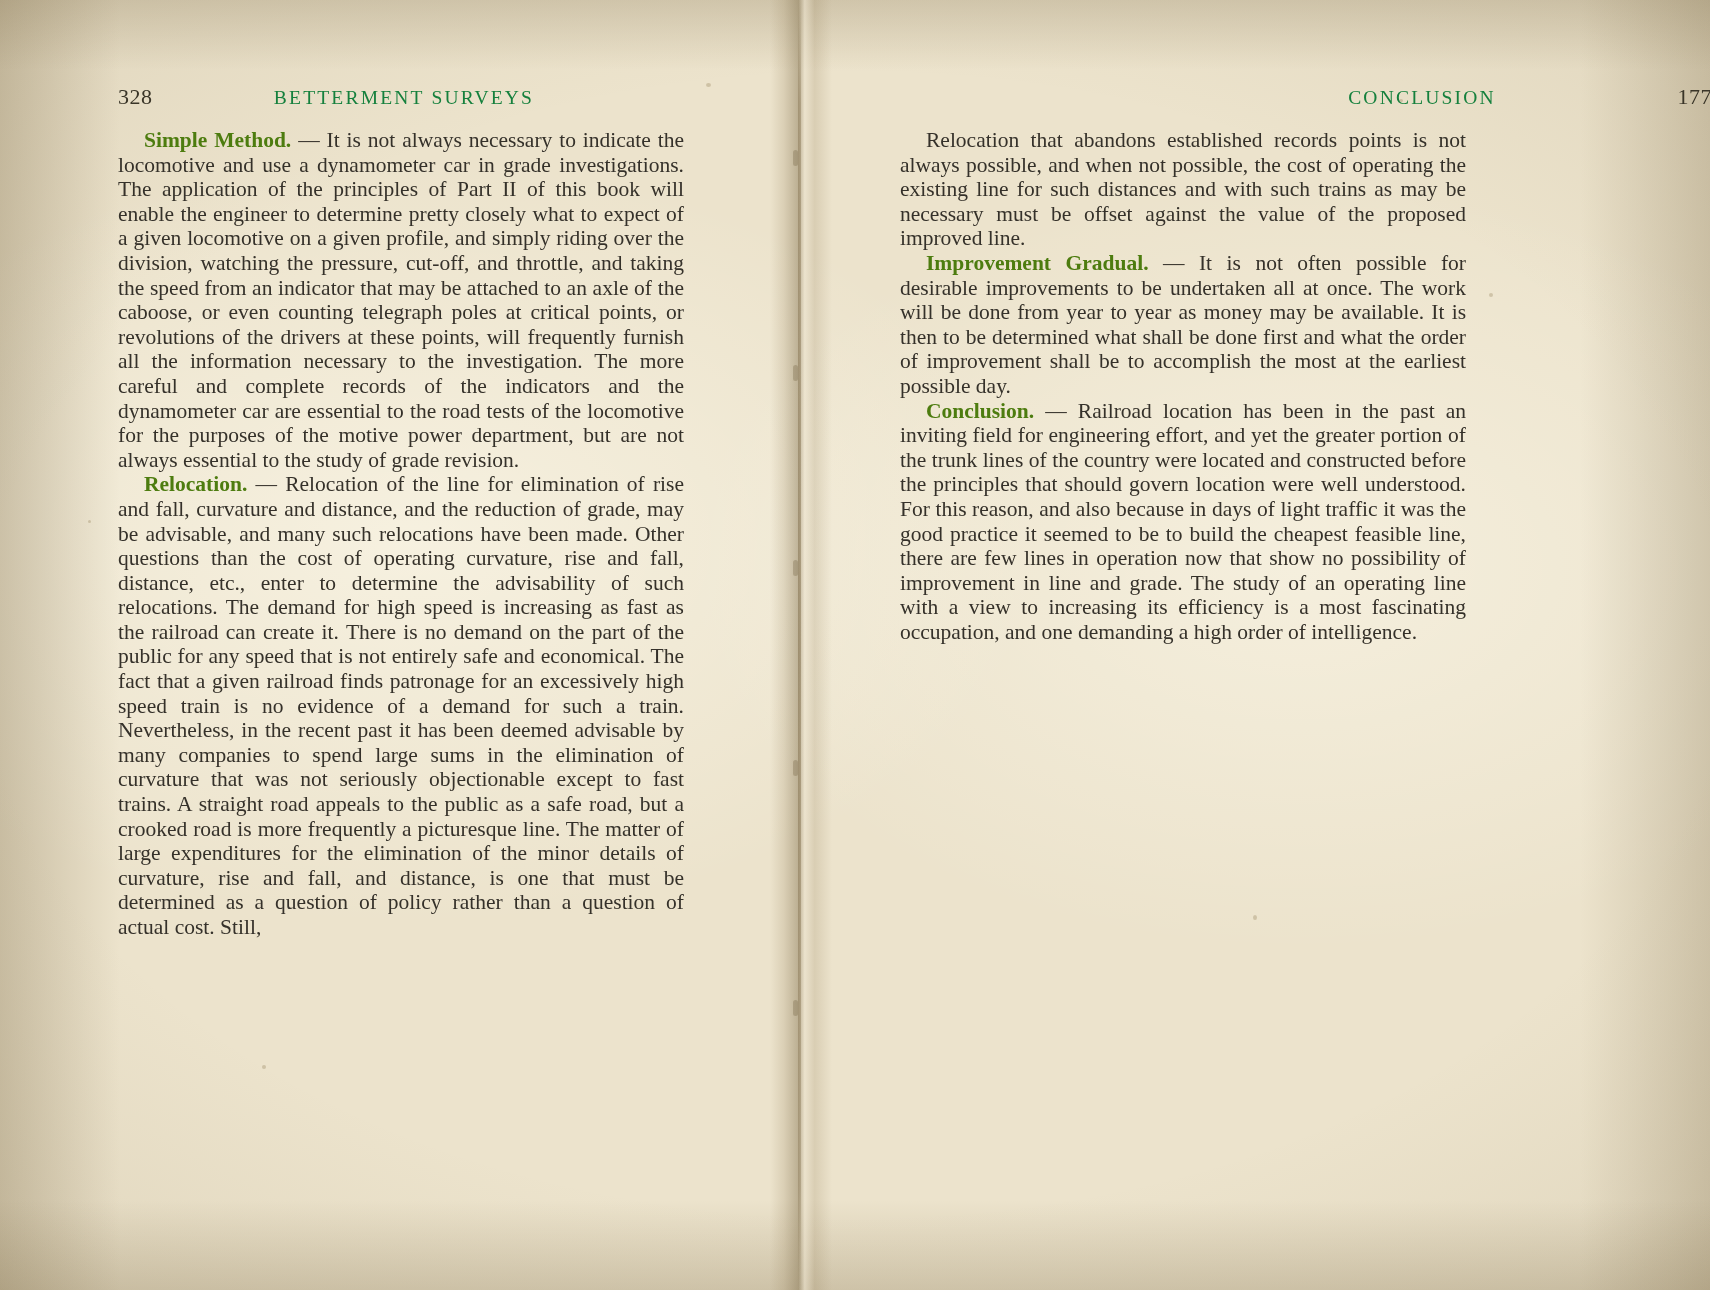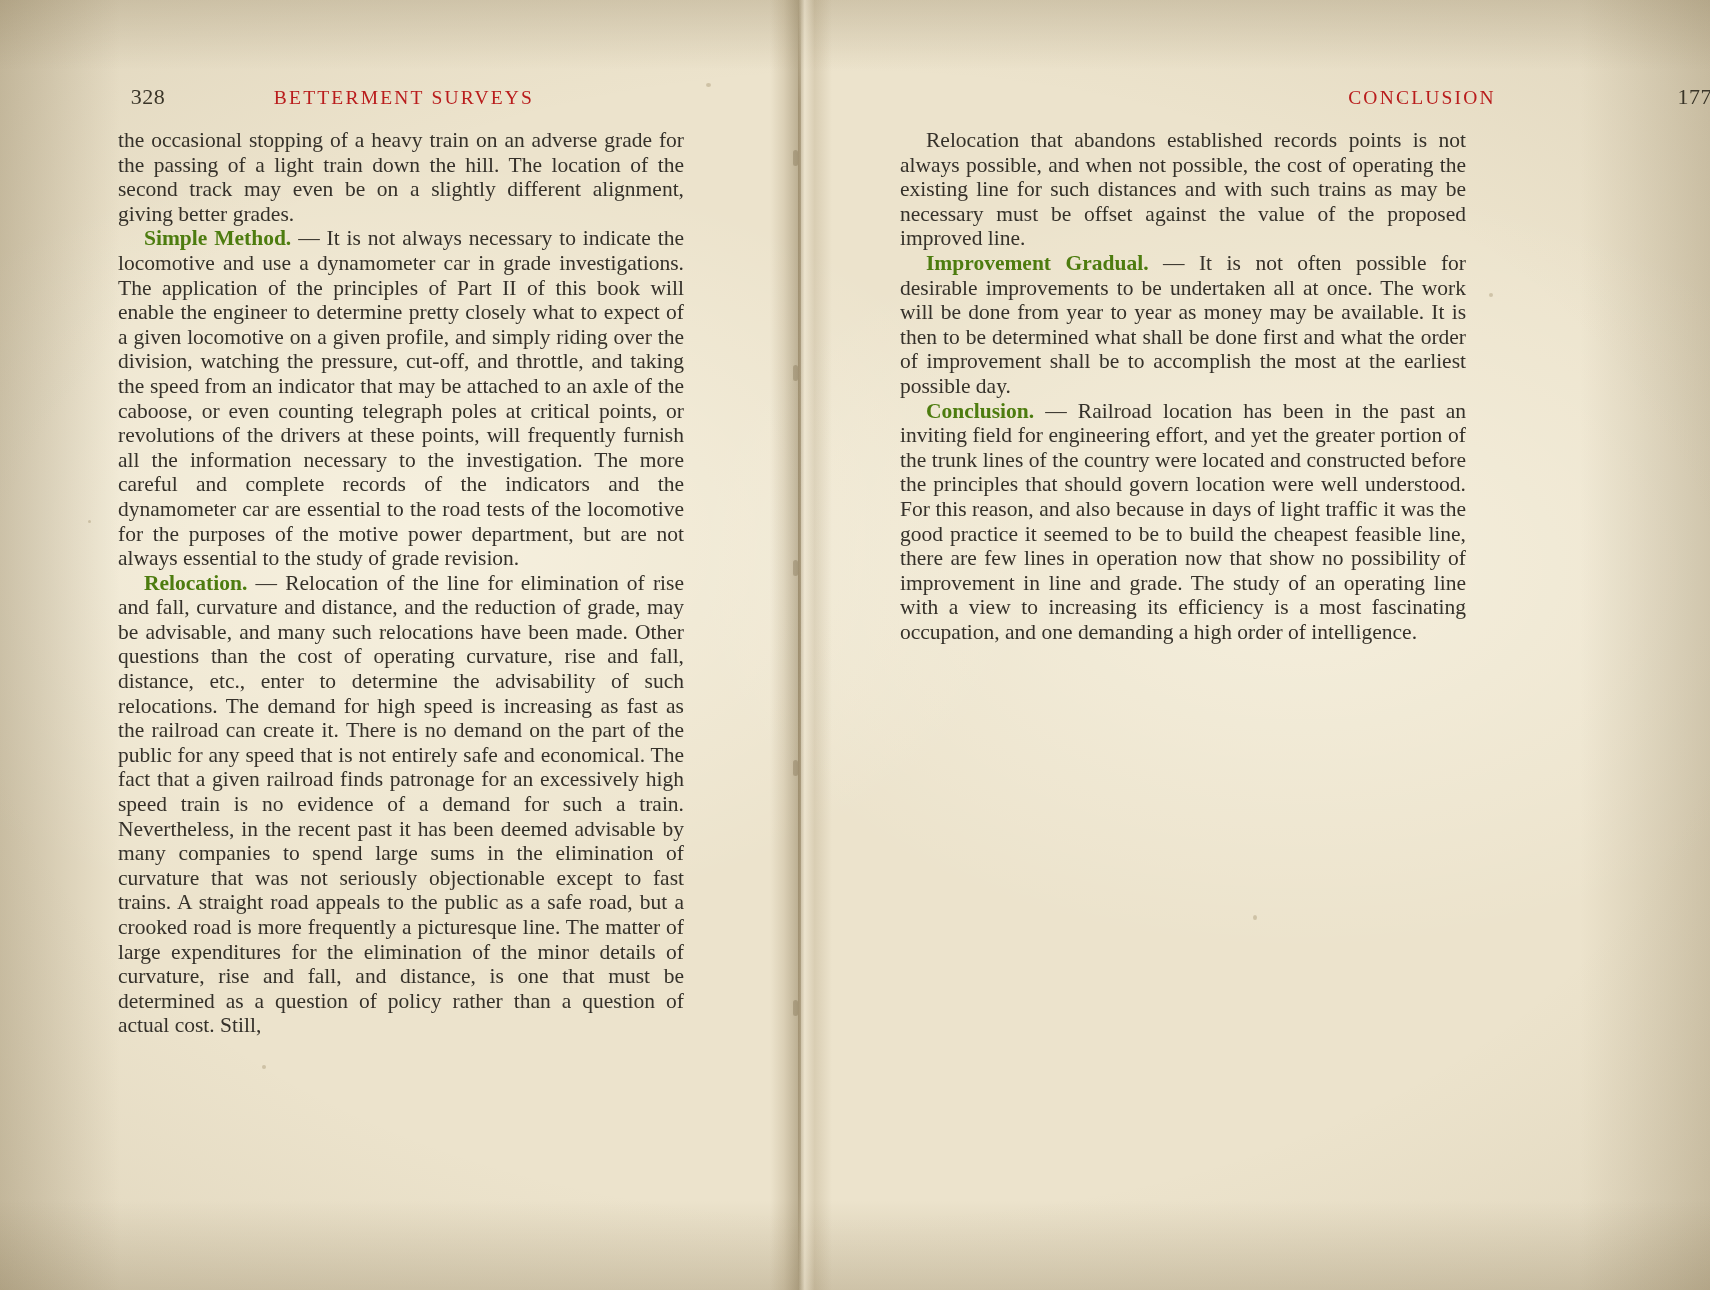--- a/index.html
+++ b/index.html
@@ -124,23 +124,23 @@
     font-size: 22px;
     letter-spacing: 0.5px;
     color: #3a3528;
     font-family: "Liberation Serif", "DejaVu Serif", serif;
   }
   .rh-title {
     flex: 1;
     text-align: center;
     font-size: 19.5px;
     letter-spacing: 2.2px;
-    color: #b91c1c;
-  }
-  .rh-left .folio  { width: 60px; text-align: center; }
+    color: #15803d;
+  }
+  .rh-left .folio  { width: 60px; text-align: left; }
   .rh-left .rh-spacer { width: 60px; }
   .rh-right .folio { width: 60px; text-align: right; }
   .rh-right .rh-spacer { width: 60px; }
 
   .col {
     position: absolute;
     top: 128px;
     font-size: 21.5px;
     line-height: 24.6px;
     color: #35312a;
@@ -181,21 +181,20 @@
   <div class="edge-shade-top"></div>
   <div class="edge-shade-bottom"></div>
 
   <div class="page page-left">
     <div class="running-head rh-left">
       <span class="folio">328</span>
       <span class="rh-title">BETTERMENT SURVEYS</span>
       <span class="rh-spacer"></span>
     </div>
     <div class="col col-left">
-        <p class="para no-indent">the occasional stopping of a heavy train on an adverse grade for the passing of a light train down the hill. The location of the second track may even be on a slightly different alignment, giving better grades.</p>
         <p class="para"><b>Simple Method.</b> — It is not always necessary to indicate the locomotive and use a dynamometer car in grade investigations. The application of the principles of Part II of this book will enable the engineer to determine pretty closely what to expect of a given locomotive on a given profile, and simply riding over the division, watching the pressure, cut-off, and throttle, and taking the speed from an indicator that may be attached to an axle of the caboose, or even counting telegraph poles at critical points, or revolutions of the drivers at these points, will frequently furnish all the information necessary to the investigation. The more careful and complete records of the indicators and the dynamometer car are essential to the road tests of the locomotive for the purposes of the motive power department, but are not always essential to the study of grade revision.</p>
         <p class="para"><b>Relocation.</b> — Relocation of the line for elimination of rise and fall, curvature and distance, and the reduction of grade, may be advisable, and many such relocations have been made. Other questions than the cost of operating curvature, rise and fall, distance, etc., enter to determine the advisability of such relocations. The demand for high speed is increasing as fast as the railroad can create it. There is no demand on the part of the public for any speed that is not entirely safe and economical. The fact that a given railroad finds patronage for an excessively high speed train is no evidence of a demand for such a train. Nevertheless, in the recent past it has been deemed advisable by many companies to spend large sums in the elimination of curvature that was not seriously objectionable except to fast trains. A straight road appeals to the public as a safe road, but a crooked road is more frequently a picturesque line. The matter of large expenditures for the elimination of the minor details of curvature, rise and fall, and distance, is one that must be determined as a question of policy rather than a question of actual cost. Still,</p>
       </div>
   </div>
 
   <div class="gutter"></div>
   <div class="gutter-line"></div>
   <div class="stitch" style="top:150px"></div>
   <div class="stitch" style="top:365px"></div>
   <div class="stitch" style="top:560px"></div>

